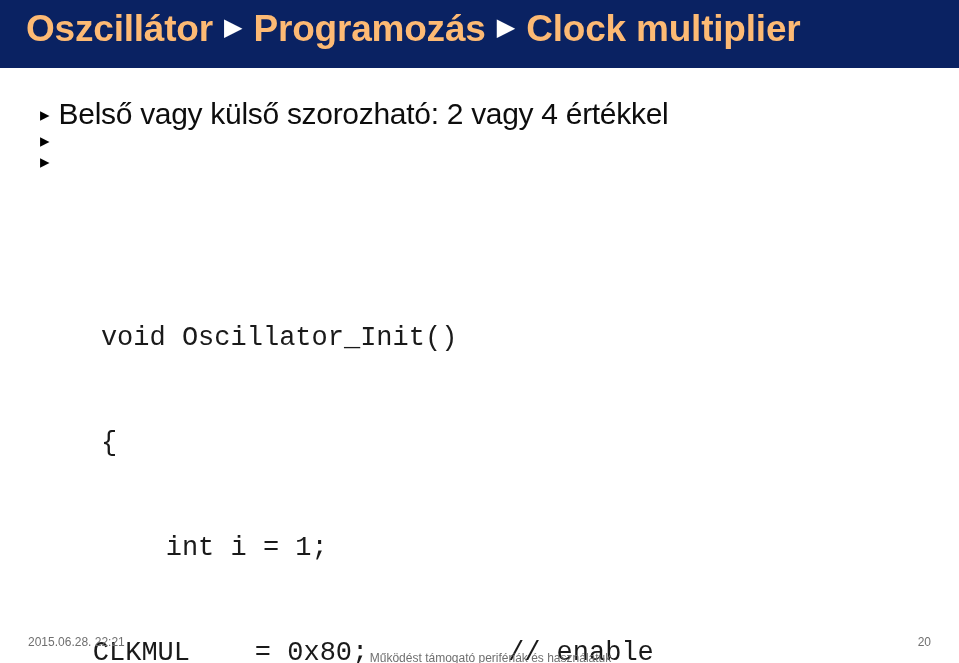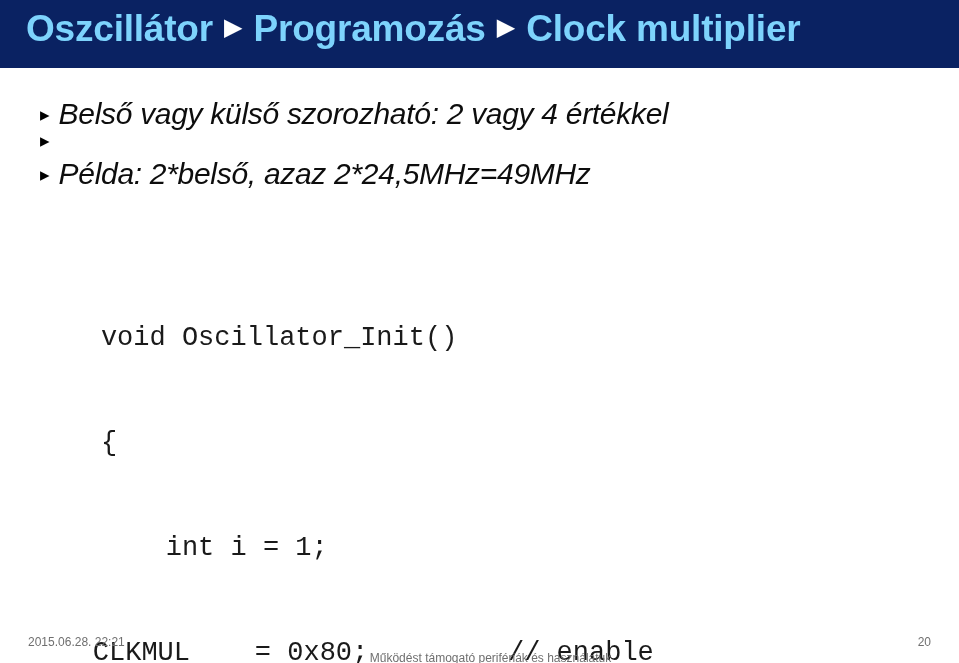--- a/index.html
+++ b/index.html
@@ -29,21 +29,21 @@
     position: absolute;
     left: 26px;
     top: 0;
     height: 56px;
     display: flex;
     align-items: center;
     gap: 11px;
     white-space: nowrap;
   }
   .title-seg {
-    color: #7dd3fc;
+    color: #fdba74;
     font-size: 37px;
     font-weight: bold;
     letter-spacing: -0.2px;
     line-height: 1;
   }
   .title-sep {
     color: #ffffff;
     font-size: 24px;
     line-height: 1;
     position: relative;
@@ -79,21 +79,20 @@
     line-height: 1;
     flex: 0 0 auto;
     position: relative;
     top: -3px;
   }
   .bullet-text {
     color: #0d0d0d;
     font-size: 30px;
     line-height: 37px;
     letter-spacing: -0.3px;
-    font-style: italic;
   }
 
   
   .code-block {
     position: absolute;
     left: 28px;
     top: 183px;
     font-family: "Liberation Mono", "DejaVu Sans Mono", monospace;
     font-size: 27px;
     line-height: 35px;
@@ -167,21 +166,20 @@
   <div class="bullets">
     <div class="bullet-line">
       <span class="bullet-marker">▸</span>
       <span class="bullet-text">Belső vagy külső szorozható: 2 vagy 4 értékkel</span>
     </div>
     <div class="bullet-line">
       <span class="bullet-marker">▸</span>
     </div>
     <div class="bullet-line">
       <span class="bullet-marker">▸</span>
-      <span class="bullet-text">Példa: 2*belső, azaz 2*24,5MHz=49MHz</span>
     </div>
   </div>
 
   <div class="code-block">
     <div class="code-line">
       <span class="code-code">void Oscillator_Init()</span>
       <span class="code-comment"></span>
     </div>
     <div class="code-line">
       <span class="code-code">{</span>

